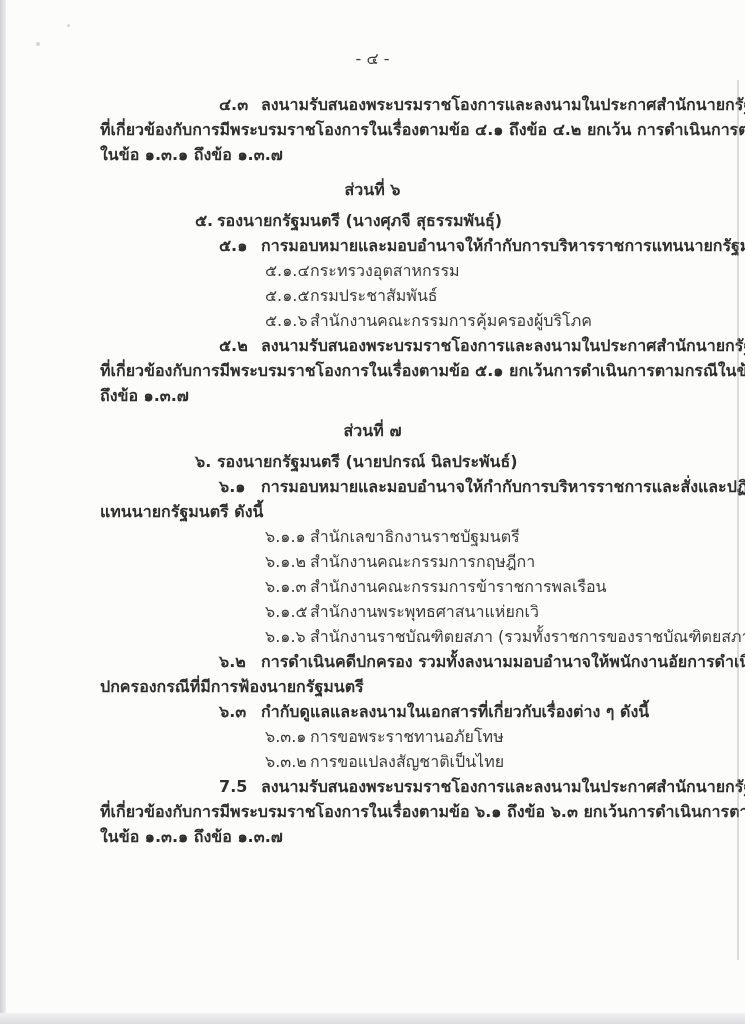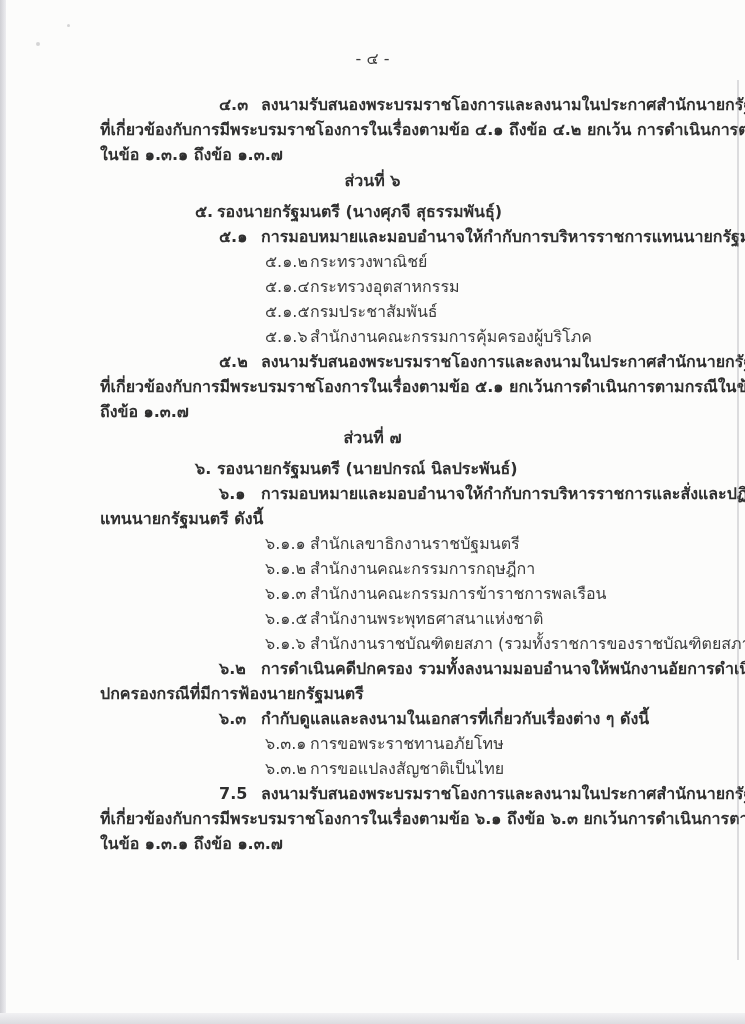--- a/index.html
+++ b/index.html
@@ -31,21 +31,21 @@
   .a2 { left: 67px; top: 24px; width: 3px; height: 3px; }
   .content {
     position: absolute; left: 0; top: 0; width: 745px;
     padding: 46px 100px 0 100px; box-sizing: border-box;
     color: #3c3c3c; font-size: 16px;
   }
   .line { line-height: 25px; white-space: nowrap; }
   .bold { font-weight: bold; color: #2f2f2f; }
   .center { text-align: center; }
   .right { text-align: right; }
-  .gap { margin-top: 1px; margin-bottom: 6px; }
+  .gap { margin-top: 10px; margin-bottom: 6px; }
   #doc-lines { margin-top: 21px; }
   .l1 { padding-left: 95px; }
   .l1 .num { display: inline-block; width: 22px; }
   .l2 { padding-left: 119px; }
   .l2 .num { display: inline-block; width: 42px; }
   .l3 { padding-left: 165px; }
   .l3 .num { display: inline-block; width: 45px; }
   .cont { padding-left: 0; }
 </style>
 </head>
@@ -54,35 +54,34 @@
 <div class="page">
   <div class="content">
     <div class="line center">- ๔ -</div>
     <div id="doc-lines">
         <div class="line l2 bold"><span class="num">๔.๓</span><span>ลงนามรับสนองพระบรมราชโองการและลงนามในประกาศสำนักนายกรัฐมนตรี</span></div>
         <div class="line cont bold">ที่เกี่ยวข้องกับการมีพระบรมราชโองการในเรื่องตามข้อ ๔.๑ ถึงข้อ ๔.๒ ยกเว้น การดำเนินการตามกรณี</div>
         <div class="line cont bold">ในข้อ ๑.๓.๑ ถึงข้อ ๑.๓.๗</div>
         <div class="line center bold gap">ส่วนที่ ๖</div>
         <div class="line l1 bold"><span class="num">๕.</span><span>รองนายกรัฐมนตรี (นางศุภจี สุธรรมพันธุ์)</span></div>
         <div class="line l2 bold"><span class="num">๕.๑</span><span>การมอบหมายและมอบอำนาจให้กำกับการบริหารราชการแทนนายกรัฐมนตรี ดังนี้</span></div>
-        <div class="line l3"><span class="num">๕.๑.๒</span><span>กระทรวงพาณิชย์</span></div>
         <div class="line l3"><span class="num">๕.๑.๔</span><span>กระทรวงอุตสาหกรรม</span></div>
         <div class="line l3"><span class="num">๕.๑.๕</span><span>กรมประชาสัมพันธ์</span></div>
         <div class="line l3"><span class="num">๕.๑.๖</span><span>สำนักงานคณะกรรมการคุ้มครองผู้บริโภค</span></div>
         <div class="line l2 bold"><span class="num">๕.๒</span><span>ลงนามรับสนองพระบรมราชโองการและลงนามในประกาศสำนักนายกรัฐมนตรี</span></div>
         <div class="line cont bold">ที่เกี่ยวข้องกับการมีพระบรมราชโองการในเรื่องตามข้อ ๕.๑ ยกเว้นการดำเนินการตามกรณีในข้อ ๑.๓.๑</div>
         <div class="line cont bold">ถึงข้อ ๑.๓.๗</div>
         <div class="line center bold gap">ส่วนที่ ๗</div>
         <div class="line l1 bold"><span class="num">๖.</span><span>รองนายกรัฐมนตรี (นายปกรณ์ นิลประพันธ์)</span></div>
         <div class="line l2 bold"><span class="num">๖.๑</span><span>การมอบหมายและมอบอำนาจให้กำกับการบริหารราชการและสั่งและปฏิบัติราชการ</span></div>
         <div class="line cont bold">แทนนายกรัฐมนตรี ดังนี้</div>
         <div class="line l3"><span class="num">๖.๑.๑</span><span>สำนักเลขาธิกงานราชบัฐมนตรี</span></div>
         <div class="line l3"><span class="num">๖.๑.๒</span><span>สำนักงานคณะกรรมการกฤษฎีกา</span></div>
         <div class="line l3"><span class="num">๖.๑.๓</span><span>สำนักงานคณะกรรมการข้าราชการพลเรือน</span></div>
-        <div class="line l3"><span class="num">๖.๑.๕</span><span>สำนักงานพระพุทธศาสนาแห่งชาติ</span></div>
+        <div class="line l3"><span class="num">๖.๑.๕</span><span>สำนักงานพระพุทธศาสนาแห่ยกเวิ</span></div>
         <div class="line l3"><span class="num">๖.๑.๖</span><span>สำนักงานราชบัณฑิตยสภา (รวมทั้งราชการของราชบัณฑิตยสภา)</span></div>
         <div class="line l2 bold"><span class="num">๖.๒</span><span>การดำเนินคดีปกครอง รวมทั้งลงนามมอบอำนาจให้พนักงานอัยการดำเนินคดี</span></div>
         <div class="line cont bold">ปกครองกรณีที่มีการฟ้องนายกรัฐมนตรี</div>
         <div class="line l2 bold"><span class="num">๖.๓</span><span>กำกับดูแลและลงนามในเอกสารที่เกี่ยวกับเรื่องต่าง ๆ ดังนี้</span></div>
         <div class="line l3"><span class="num">๖.๓.๑</span><span>การขอพระราชทานอภัยโทษ</span></div>
         <div class="line l3"><span class="num">๖.๓.๒</span><span>การขอแปลงสัญชาติเป็นไทย</span></div>
         <div class="line l2 bold"><span class="num">7.5</span><span>ลงนามรับสนองพระบรมราชโองการและลงนามในประกาศสำนักนายกรัฐมนตรี</span></div>
         <div class="line cont bold">ที่เกี่ยวข้องกับการมีพระบรมราชโองการในเรื่องตามข้อ ๖.๑ ถึงข้อ ๖.๓ ยกเว้นการดำเนินการตามกรณี</div>
         <div class="line cont bold">ในข้อ ๑.๓.๑ ถึงข้อ ๑.๓.๗</div>
       </div>

